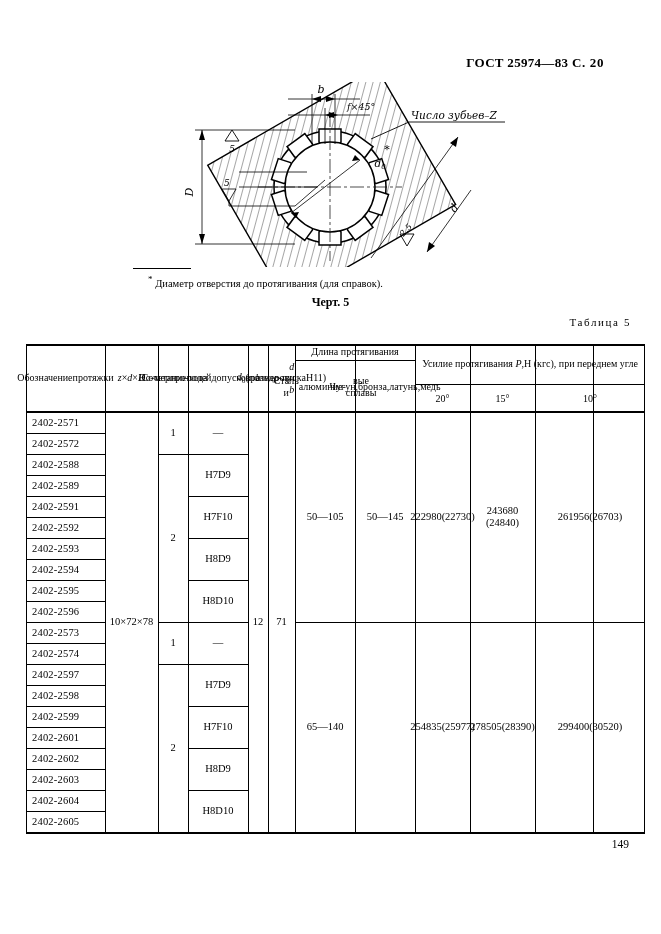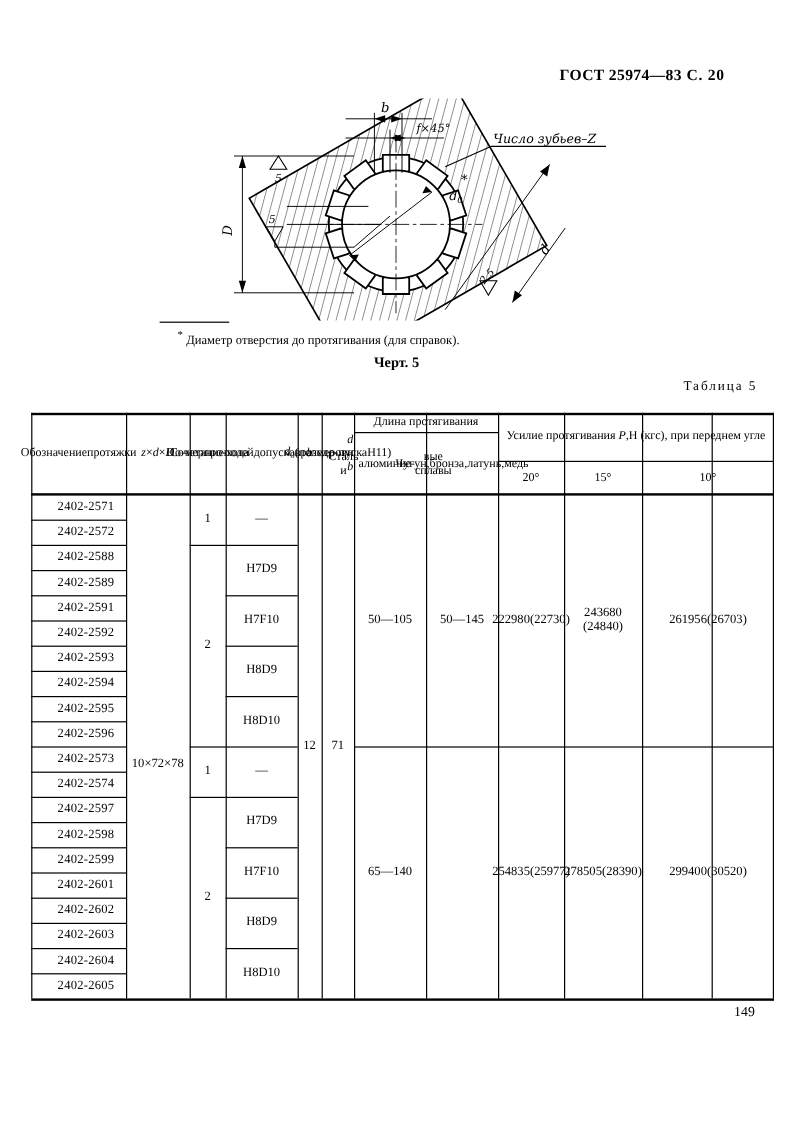--- a/index.html
+++ b/index.html
@@ -52,21 +52,21 @@
   }
   .tbl .line{position:absolute;background:#000;}
   .hline{height:1px;left:0;width:619px;}
   .hline.thick{height:1.6px;}
   .vline{width:1px;top:0;}
 
   .cell{
     position:absolute;display:flex;align-items:center;justify-content:center;
     text-align:center;font-size:10px;line-height:1.12;
   }
-  .cell.left{justify-content:flex-start;padding-left:22px;text-align:left;}
+  .cell.left{justify-content:flex-start;padding-left:6px;text-align:left;}
   .desig{font-size:10.5px;letter-spacing:.2px;}
   .force{line-height:1.15;}
   .sub{font-size:7.5px;vertical-align:sub;}
 
   
   .page-no{
     position:absolute;right:32px;top:838px;font-size:11.5px;
   }
 </style>
 </head>
@@ -331,21 +331,21 @@
       <div class="cell left desig" style="left: 0px; top: 278px; width: 79px; height: 21px;">2402-2573</div>
       <div class="cell left desig" style="left: 0px; top: 299px; width: 79px; height: 21px;">2402-2574</div>
       <div class="cell left desig" style="left: 0px; top: 320px; width: 79px; height: 21px;">2402-2597</div>
       <div class="cell left desig" style="left: 0px; top: 341px; width: 79px; height: 21px;">2402-2598</div>
       <div class="cell left desig" style="left: 0px; top: 362px; width: 79px; height: 21px;">2402-2599</div>
       <div class="cell left desig" style="left: 0px; top: 383px; width: 79px; height: 21px;">2402-2601</div>
       <div class="cell left desig" style="left: 0px; top: 404px; width: 79px; height: 21px;">2402-2602</div>
       <div class="cell left desig" style="left: 0px; top: 425px; width: 79px; height: 21px;">2402-2603</div>
       <div class="cell left desig" style="left: 0px; top: 446px; width: 79px; height: 21px;">2402-2604</div>
       <div class="cell left desig" style="left: 0px; top: 467px; width: 79px; height: 21px;">2402-2605</div>
-      <div class="cell" style="left: 79px; top: 83px; width: 53px; height: 420px; font-size: 10.5px;">10×72×78</div>
+      <div class="cell" style="left: 79px; top: 68px; width: 53px; height: 420px; font-size: 10.5px;">10×72×78</div>
       <div class="cell" style="left: 132px; top: 68px; width: 30px; height: 42px; font-size: 10.5px;">1</div>
       <div class="cell" style="left: 132px; top: 110px; width: 30px; height: 168px; font-size: 10.5px;">2</div>
       <div class="cell" style="left: 132px; top: 278px; width: 30px; height: 42px; font-size: 10.5px;">1</div>
       <div class="cell" style="left: 132px; top: 320px; width: 30px; height: 168px; font-size: 10.5px;">2</div>
       <div class="cell" style="left: 162px; top: 68px; width: 60px; height: 42px; font-size: 10.5px;">—</div>
       <div class="cell" style="left: 162px; top: 110px; width: 60px; height: 42px; font-size: 10.5px;">H7D9</div>
       <div class="cell" style="left: 162px; top: 152px; width: 60px; height: 42px; font-size: 10.5px;">H7F10</div>
       <div class="cell" style="left: 162px; top: 194px; width: 60px; height: 42px; font-size: 10.5px;">H8D9</div>
       <div class="cell" style="left: 162px; top: 236px; width: 60px; height: 42px; font-size: 10.5px;">H8D10</div>
       <div class="cell" style="left: 162px; top: 278px; width: 60px; height: 42px; font-size: 10.5px;">—</div>

